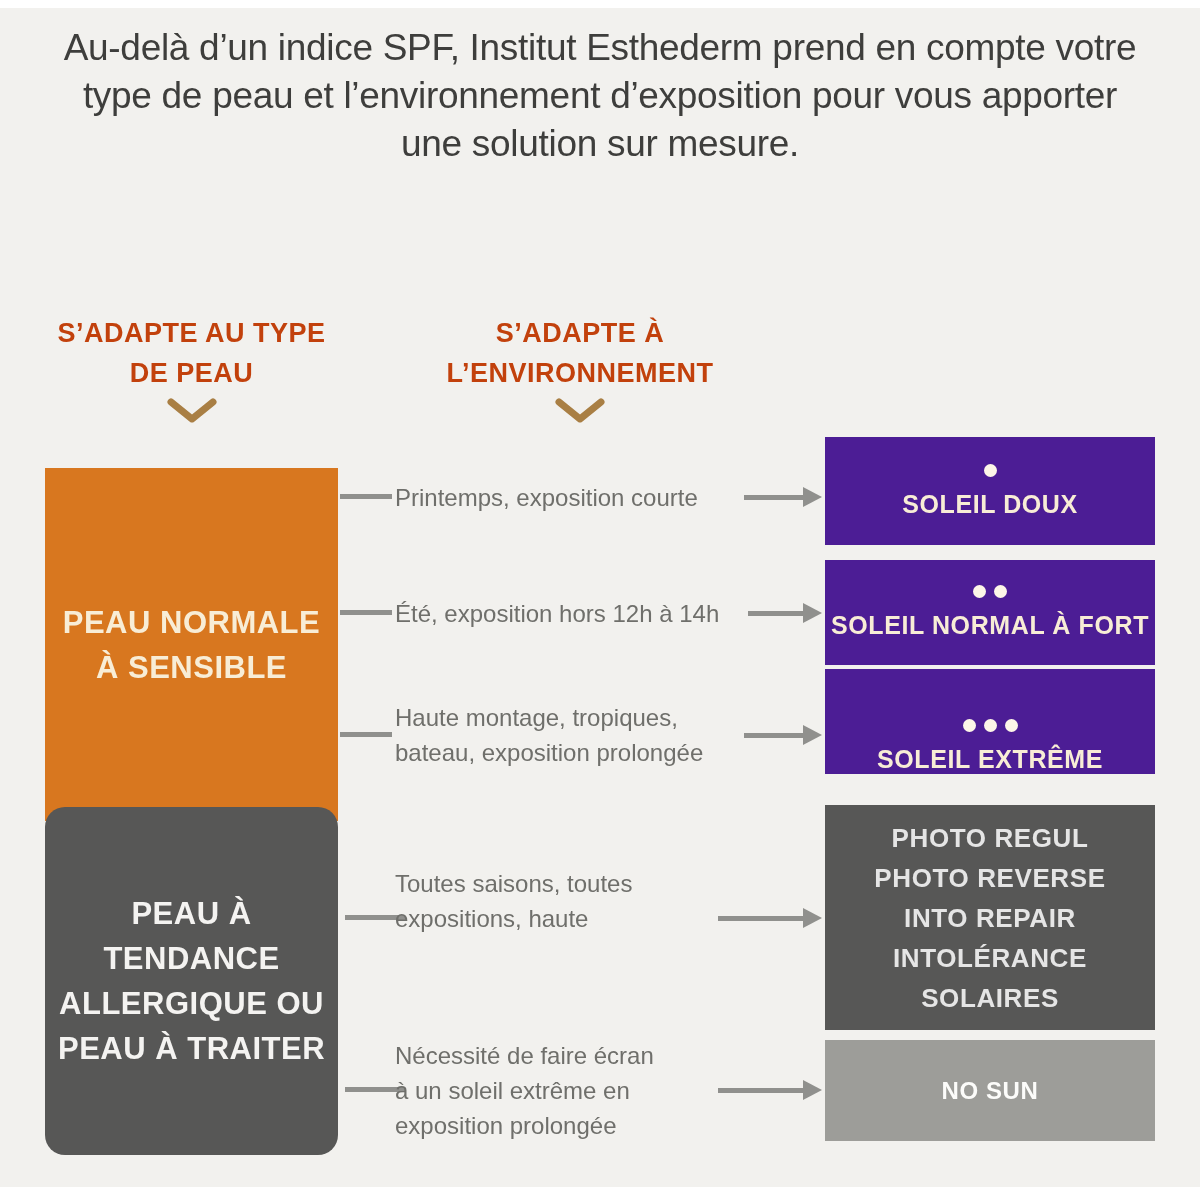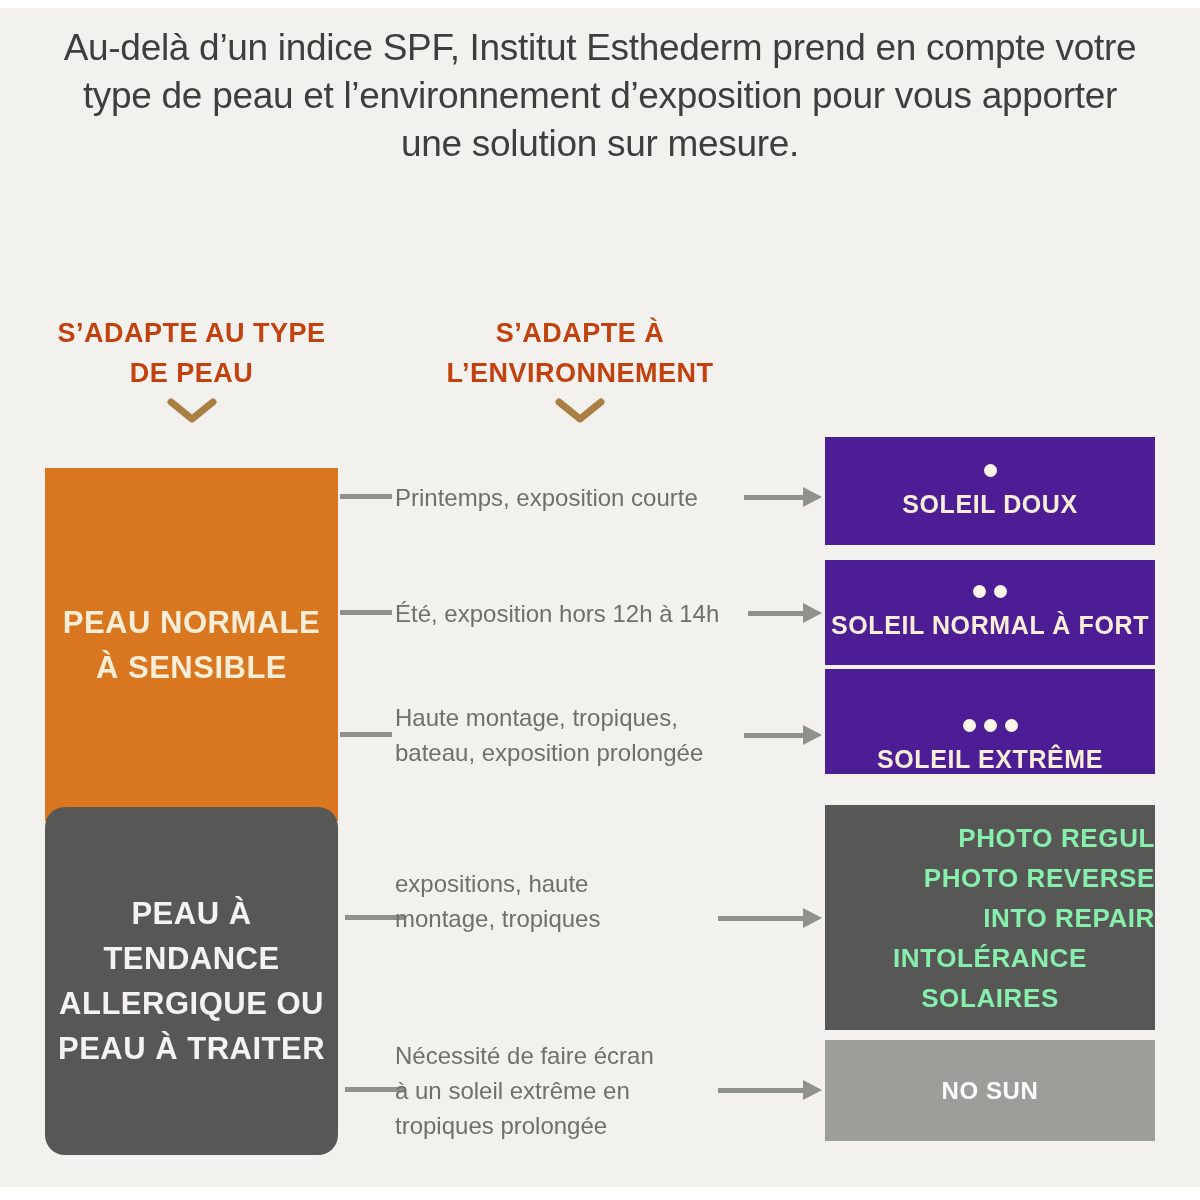--- a/index.html
+++ b/index.html
@@ -63,21 +63,21 @@
     align-items: center; justify-content: center;
     text-align: center;
     font-weight: bold;
     color: #F8EDD6;
     letter-spacing: 0.6px;
   }
   .result-box.sun { background: #4c1d95; font-size: 25px; }
   .result-box.b1 { top: 437px; height: 108px; }
   .result-box.b2 { top: 560px; height: 105px; }
   .result-box.b3 { top: 669px; height: 105px; justify-content: flex-end; }
-  .result-box.b4 { top: 805px; height: 225px; background: #575756; color: #86efac; font-size: 26px; line-height: 40px; align-items: flex-end; }
+  .result-box.b4 { top: 805px; height: 225px; background: #575756; color: #e5e5e5; font-size: 26px; line-height: 40px; }
   .result-box.b5 { top: 1040px; height: 101px; background: #9D9D99; color: #FCFCFA; font-size: 24px; text-align: right; }
 
   .dots { display: flex; gap: 8px; margin-bottom: 13px; }
   .dot { width: 13px; height: 13px; border-radius: 50%; background: #FDF6E8; }
 
   .cond {
     position: absolute;
     left: 395px; width: 345px;
     text-align: left;
     font-size: 24px;
@@ -191,39 +191,39 @@
     <div class="dots">
       <span class="dot"></span>
       <span class="dot"></span>
       <span class="dot"></span>
     </div>
     <div>SOLEIL EXTRÊME</div>
   </div>
 
   <div class="dash r4"></div>
   <div class="cond r4">
+    <div>Toutes saisons, toutes</div>
     <div>expositions, haute</div>
-    <div>montage, tropiques</div>
   </div>
   <div class="arrow r4">
     <div class="shaft"></div>
     <div class="head"></div>
   </div>
   <div class="result-box b4">
     <div>PHOTO REGUL</div>
     <div>PHOTO REVERSE</div>
     <div>INTO REPAIR</div>
     <div>INTOLÉRANCE SOLAIRES</div>
   </div>
 
   <div class="dash r5"></div>
   <div class="cond r5">
     <div>Nécessité de faire écran</div>
     <div>à un soleil extrême en</div>
-    <div>tropiques prolongée</div>
+    <div>exposition prolongée</div>
   </div>
   <div class="arrow r5">
     <div class="shaft"></div>
     <div class="head"></div>
   </div>
   <div class="result-box b5">
     <div>NO SUN</div>
   </div>
 
   <div class="strip bottom"></div>

